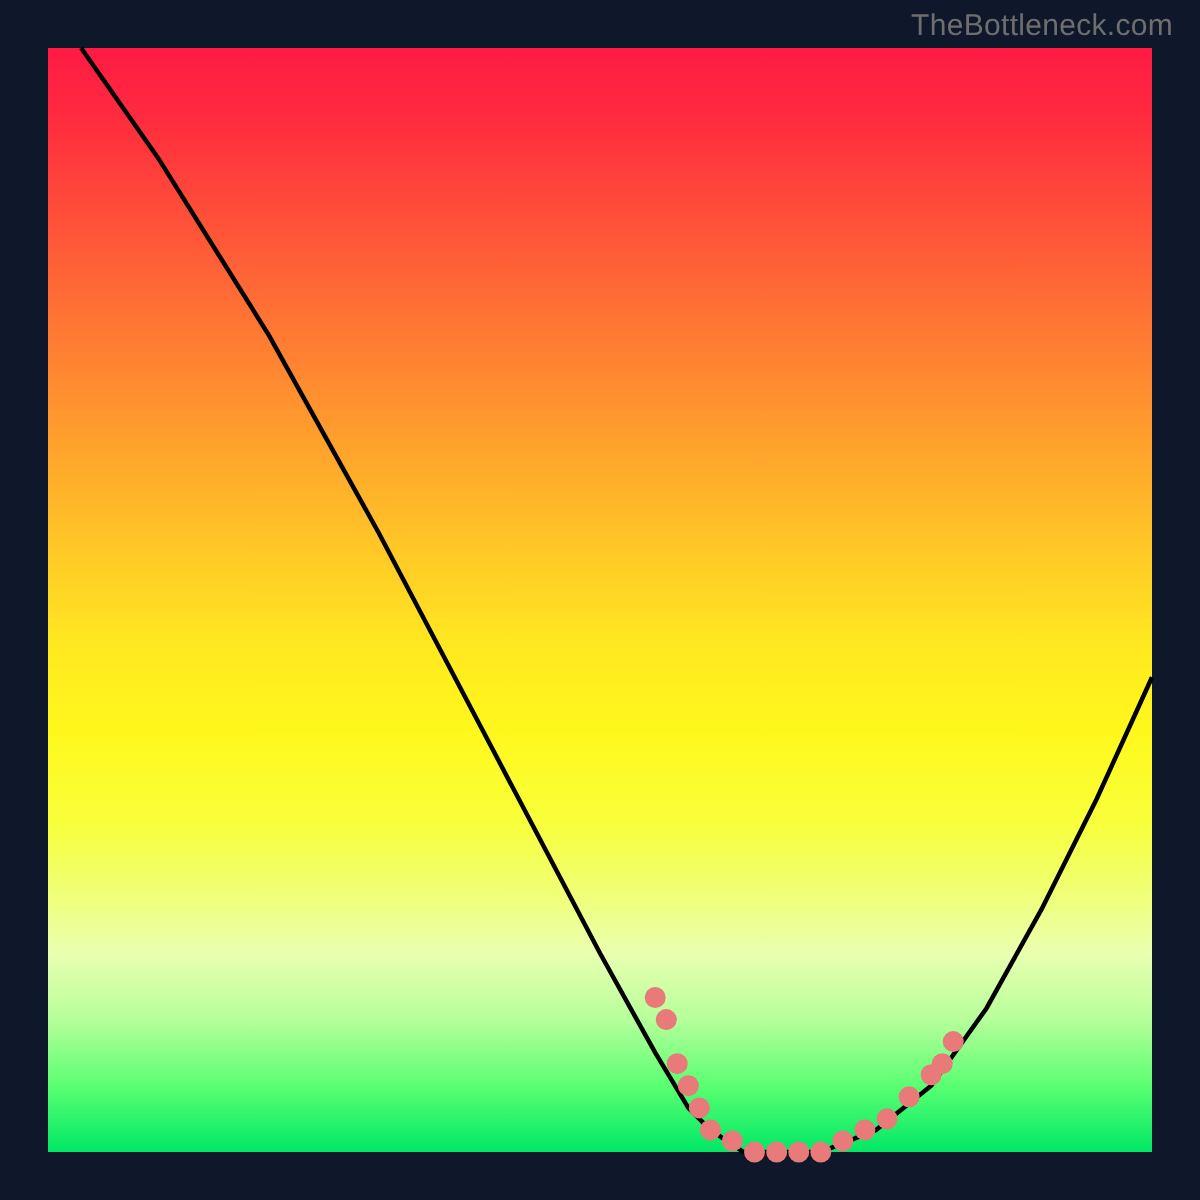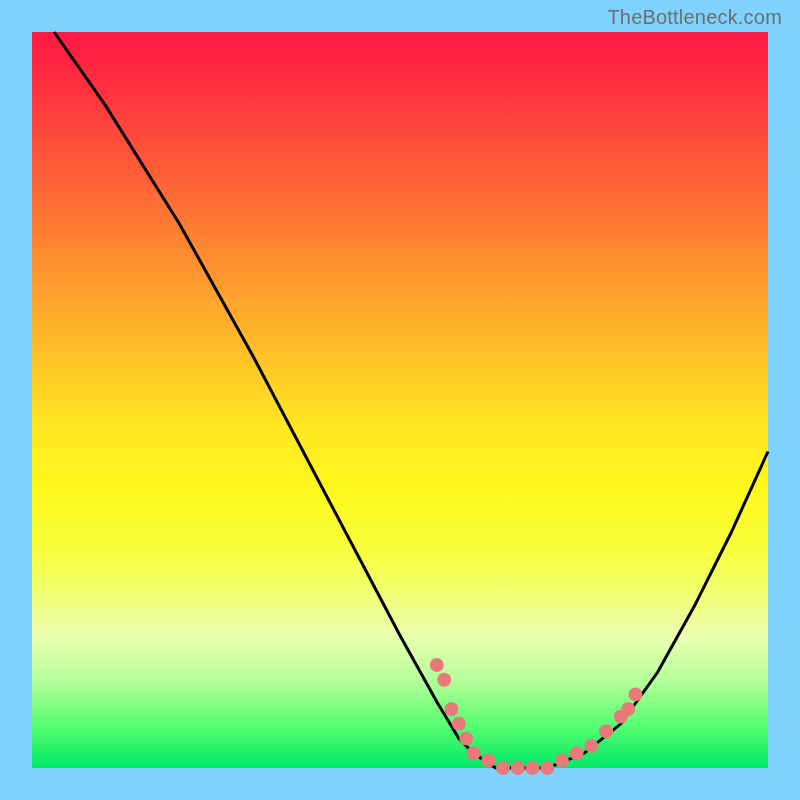--- a/index.html
+++ b/index.html
@@ -8,21 +8,21 @@
     background: #000;
     width: 800px;
     height: 800px;
     overflow: hidden;
     font-family: Arial, sans-serif;
   }
   .container {
     position: relative;
     width: 800px;
     height: 800px;
-    background: #7dd3fc;
+    background: #0f172a;
   }
   .watermark {
     position: absolute;
     top: 6px;
     right: 18px;
     color: #6e6e6e;
     font-size: 20px;
     font-weight: 500;
     letter-spacing: 0.2px;
     z-index: 10;

